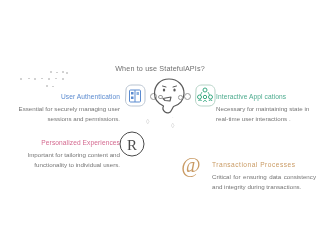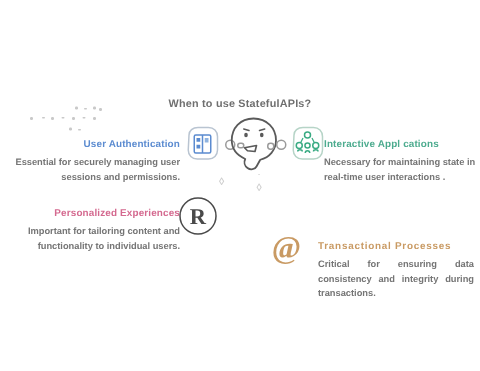--- a/index.html
+++ b/index.html
@@ -14,21 +14,20 @@
     font-family: "Liberation Sans", sans-serif;
     position: relative;
   }
 
   #slide {
     position: absolute;
     left: 0; top: 0;
     width: 320px;
     height: 188px;
     background: #ffffff;
-    font-weight: bold;
   }
 
   
   .title {
     position: absolute;
     left: 0;
     top: 64px;
     width: 320px;
     text-align: center;
     font-size: 7.2px;

